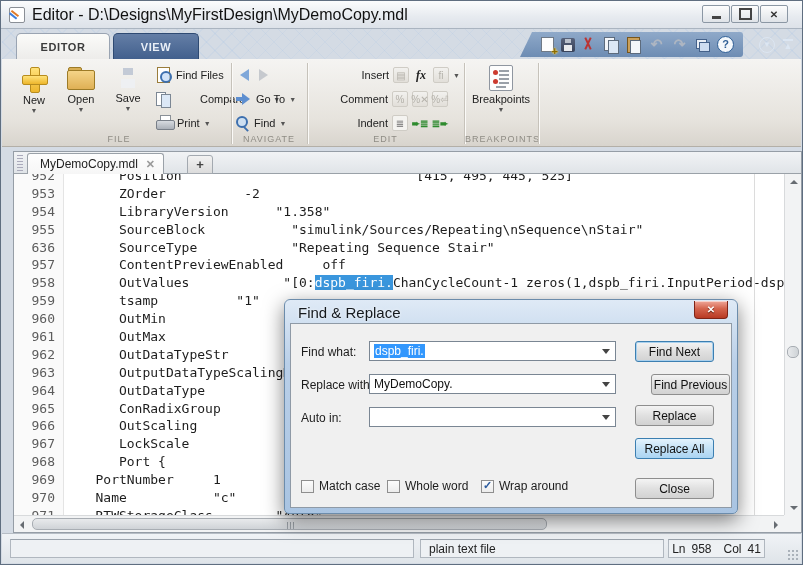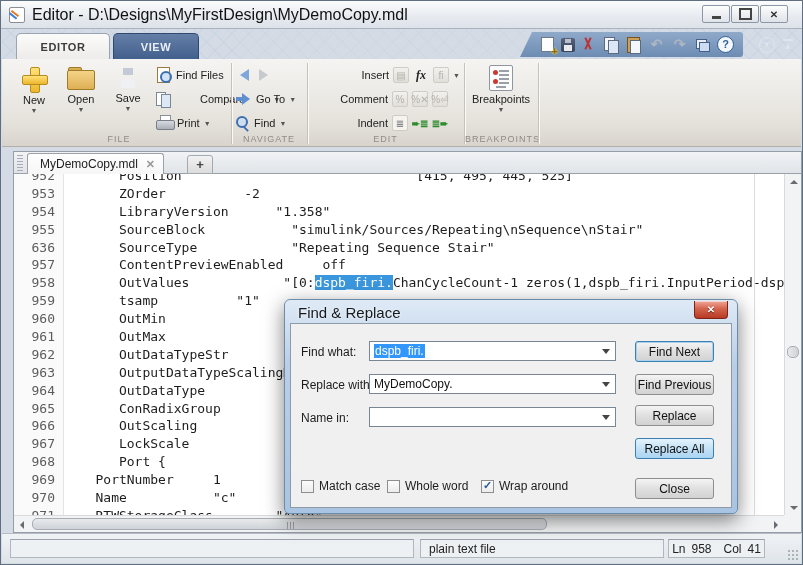--- a/index.html
+++ b/index.html
@@ -437,23 +437,23 @@
         <span class="seltext">dspb_firi.</span>
         <span class="drop"></span>
       </div>
       <div class="dbtn dbtn-focus" style="top:17px;">Find Next</div>
 
       <span class="dlg-label" style="top:54px;">Replace with:</span>
       <div class="combo" style="top:50px;">
         <span>MyDemoCopy.</span>
         <span class="drop"></span>
       </div>
-      <div class="dbtn" style="top:50px;">Find Previous</div>
-
-      <span class="dlg-label" style="top:87px;">Name in:</span>
+      <div class="dbtn" style="top:50px;margin-left:16px;">Find Previous</div>
+
+      <span class="dlg-label" style="top:87px;">Auto in:</span>
       <div class="combo" style="top:83px;">
         <span class="drop"></span>
       </div>
       <div class="dbtn" style="top:81px;">Replace</div>
       <div class="dbtn dbtn-default" style="top:114px;">Replace All</div>
       <div class="dbtn" style="top:154px;">Close</div>
 
       <div class="cbrow" style="left:10px;top:155px;">
         <div class="cb">
             <span class="box"></span>

